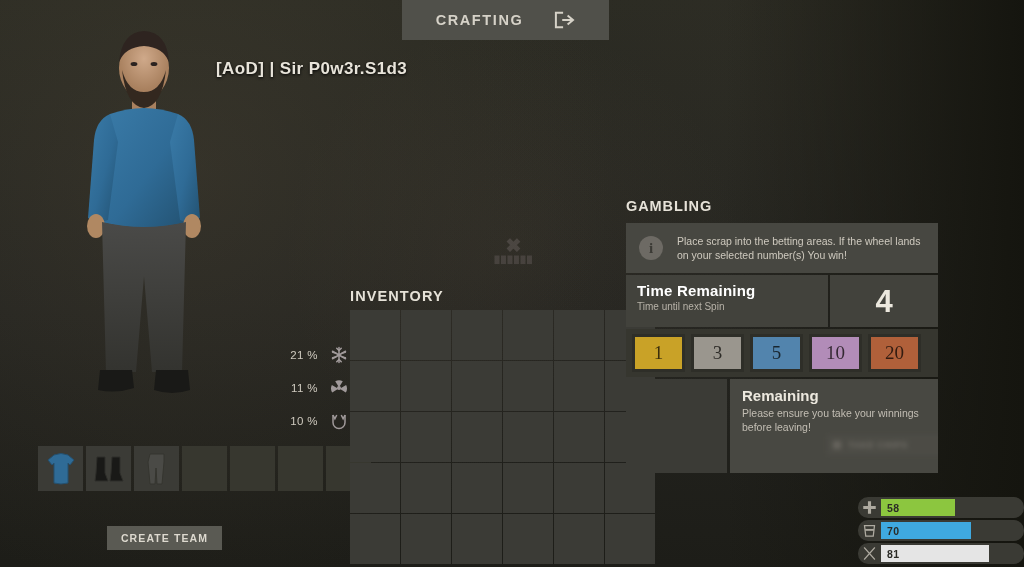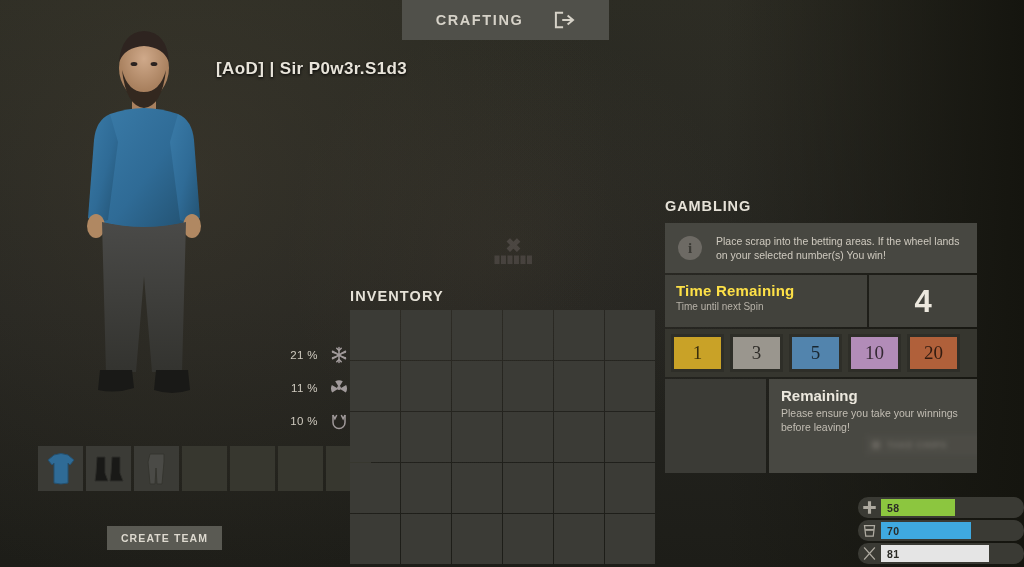--- a/index.html
+++ b/index.html
@@ -96,41 +96,41 @@
     font-size:14.5px; font-weight:700; letter-spacing:1.1px; color:#e6e2d8;
     margin-bottom:6px;
   }
   #inv-grid {
     display:grid; grid-template-columns:repeat(6,50px);
     gap:1px;
   }
   .inv-slot { width:50px; height:50px; background:#3b3b36; cursor:pointer; }
 
   
-  #gambling { position:absolute; left:665px; top:198px; width:312px; }
+  #gambling { position:absolute; left:626px; top:198px; width:312px; }
   #gambling-title {
     font-size:14.5px; font-weight:700; letter-spacing:.9px; color:#e6e2d8;
     margin-bottom:9px;
   }
   #info-banner {
     background:#474741; height:50px; display:flex; align-items:center;
     gap:14px; padding:0 13px;
   }
   .info-circle {
     width:24px; height:24px; border-radius:50%; background:#6d6a64;
     flex:0 0 24px; display:flex; align-items:center; justify-content:center;
     color:#3b3a35; font-size:15px; font-weight:700; font-family:"Liberation Serif", serif;
   }
   #info-text { font-size:10.5px; line-height:14px; color:#cfcabf; }
 
   #timer-row { display:flex; gap:2px; margin-top:2px; }
   #timer-left {
     flex:1; background:#42423c; height:52px; padding:7px 11px 0 11px;
   }
-  #timer-title { font-size:15px; font-weight:700; color:#fde047; letter-spacing:.2px; }
+  #timer-title { font-size:15px; font-weight:700; color:#ffffff; letter-spacing:.2px; }
   #timer-sub { font-size:10px; color:#b7b2a8; margin-top:2px; }
   #timer-right {
     width:108px; background:#42423c; height:52px;
     display:flex; align-items:center; justify-content:center;
   }
   #timer-value { font-size:31px; font-weight:700; color:#ece8de; line-height:1; }
 
   #bet-row {
     display:flex; gap:6px; margin-top:2px; background:#36362f;
     padding:5px 6px; height:48px; overflow:hidden;

